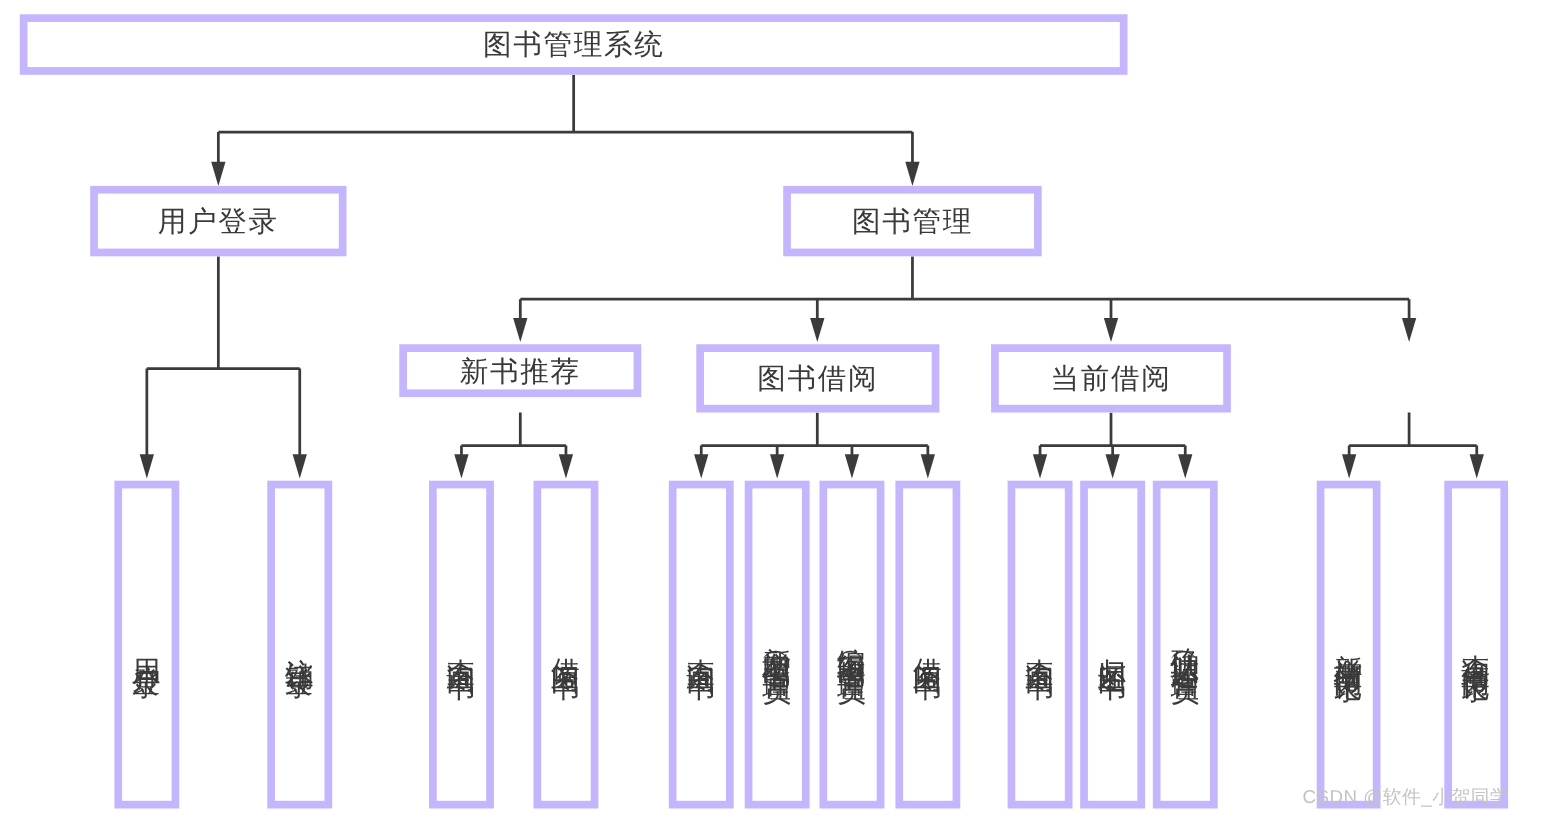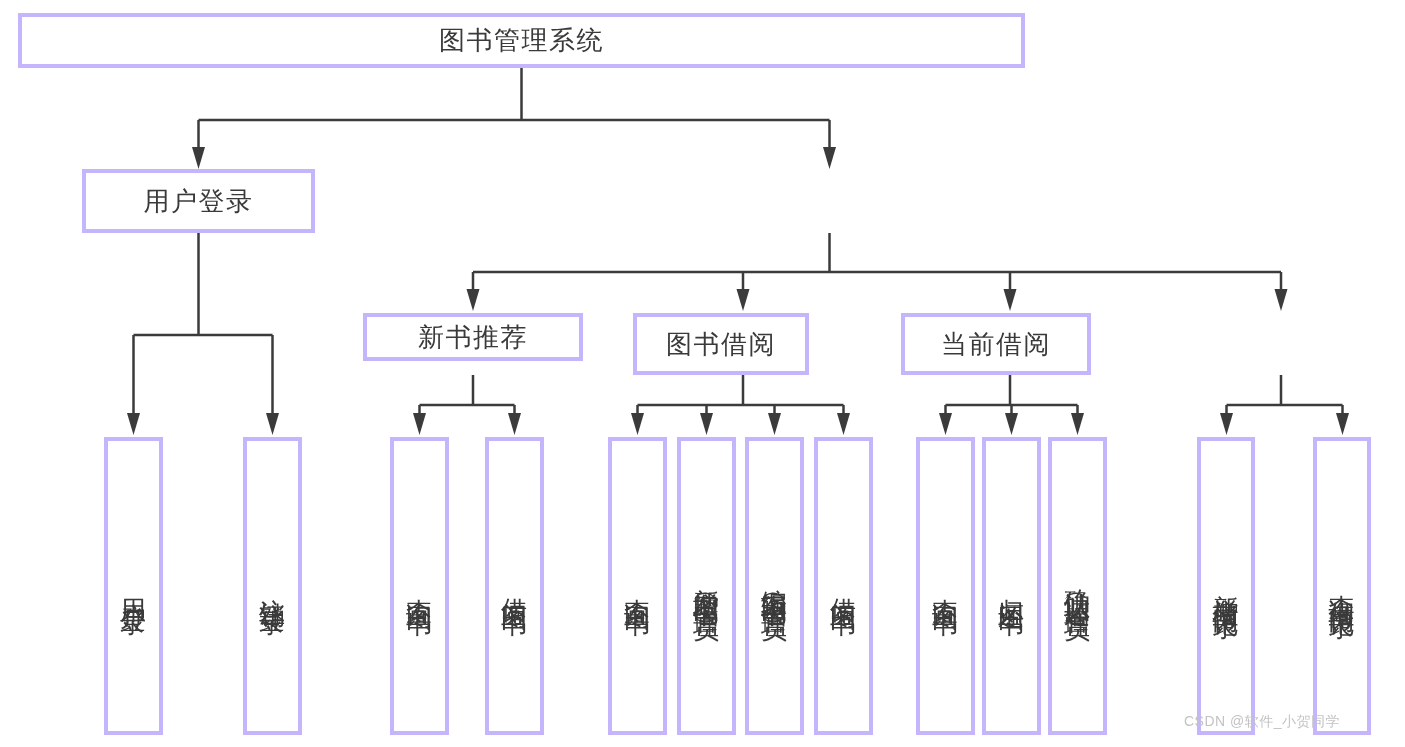--- a/index.html
+++ b/index.html
@@ -3,30 +3,30 @@
 <meta charset="utf-8">
 <style>
   html,body{margin:0;padding:0;background:#fff;}
   .canvas{
     position:relative;width:1405px;height:747px;background:#fff;
     font-family:"Liberation Sans",sans-serif;overflow:hidden;color:#3a3a3a;
   }
   .wires{position:absolute;left:0;top:0;z-index:1;}
   .node{
     position:absolute;box-sizing:border-box;background:#fff;
-    border:4px solid #c4b5fd;display:flex;align-items:center;justify-content:center;
+    border:7px solid #c4b5fd;display:flex;align-items:center;justify-content:center;
     z-index:2;color:#3a3a3a;
   }
   .h-node{font-size:26px;letter-spacing:1.5px;white-space:nowrap;}
   .v-node{
     writing-mode:vertical-rl;text-orientation:mixed;
     font-size:26px;letter-spacing:4px;line-height:1;
   }
   .watermark{
-    position:absolute;z-index:10;font-size:14px;letter-spacing:.5px;
+    position:absolute;z-index:10;font-size:17px;letter-spacing:.5px;
     color:#c3c3c3;white-space:nowrap;
   }
 </style>
 </head>
 <body>
 
 <div class="canvas">
 
   <svg class="wires" width="1405" height="747" viewBox="0 0 1405 747" aria-hidden="true">
     <path fill="none" stroke="#3b3b3b" stroke-width="2.5" d="
@@ -82,24 +82,25 @@
       <polygon points="1005,413 1018,413 1011.5,435"></polygon>
       <polygon points="1071,413 1084,413 1077.5,435"></polygon>
       <polygon points="1220,413 1233,413 1226.5,435"></polygon>
       <polygon points="1336,413 1349,413 1342.5,435"></polygon>
     </g>
   </svg>
 
   <div class="node h-node" style="left:18px;top:13px;width:1007px;height:55px">图书管理系统</div>
 
   <div class="node h-node" style="left:82px;top:169px;width:233px;height:64px">用户登录</div>
+  <div class="node h-node" style="left:712px;top:169px;width:235px;height:64px">图书管理</div>
 
   <div class="node h-node" style="left:363px;top:313px;width:220px;height:48px">新书推荐</div>
-  <div class="node h-node" style="left:633px;top:313px;width:176px;height:62px">图书借阅</div>
-  <div class="node h-node" style="left:901px;top:313px;width:190px;height:62px">当前借阅</div>
+  <div class="node h-node" style="left:633px;top:313px;width:221px;height:62px">图书借阅</div>
+  <div class="node h-node" style="left:901px;top:313px;width:218px;height:62px">当前借阅</div>
 
   <div class="node v-node" style="left:104px;top:437px;width:59px;height:298px">用户登录</div>
   <div class="node v-node" style="left:243px;top:437px;width:59px;height:298px">注销登录</div>
 
   <div class="node v-node" style="left:390px;top:437px;width:59px;height:298px">查询图书</div>
   <div class="node v-node" style="left:485px;top:437px;width:59px;height:298px">借阅图书</div>
 
   <div class="node v-node" style="left:608px;top:437px;width:59px;height:298px">查询图书</div>
   <div class="node v-node" style="left:677px;top:437px;width:59px;height:298px">新增图书（管理员）</div>
   <div class="node v-node" style="left:745px;top:437px;width:59px;height:298px">编辑图书（管理员）</div>

